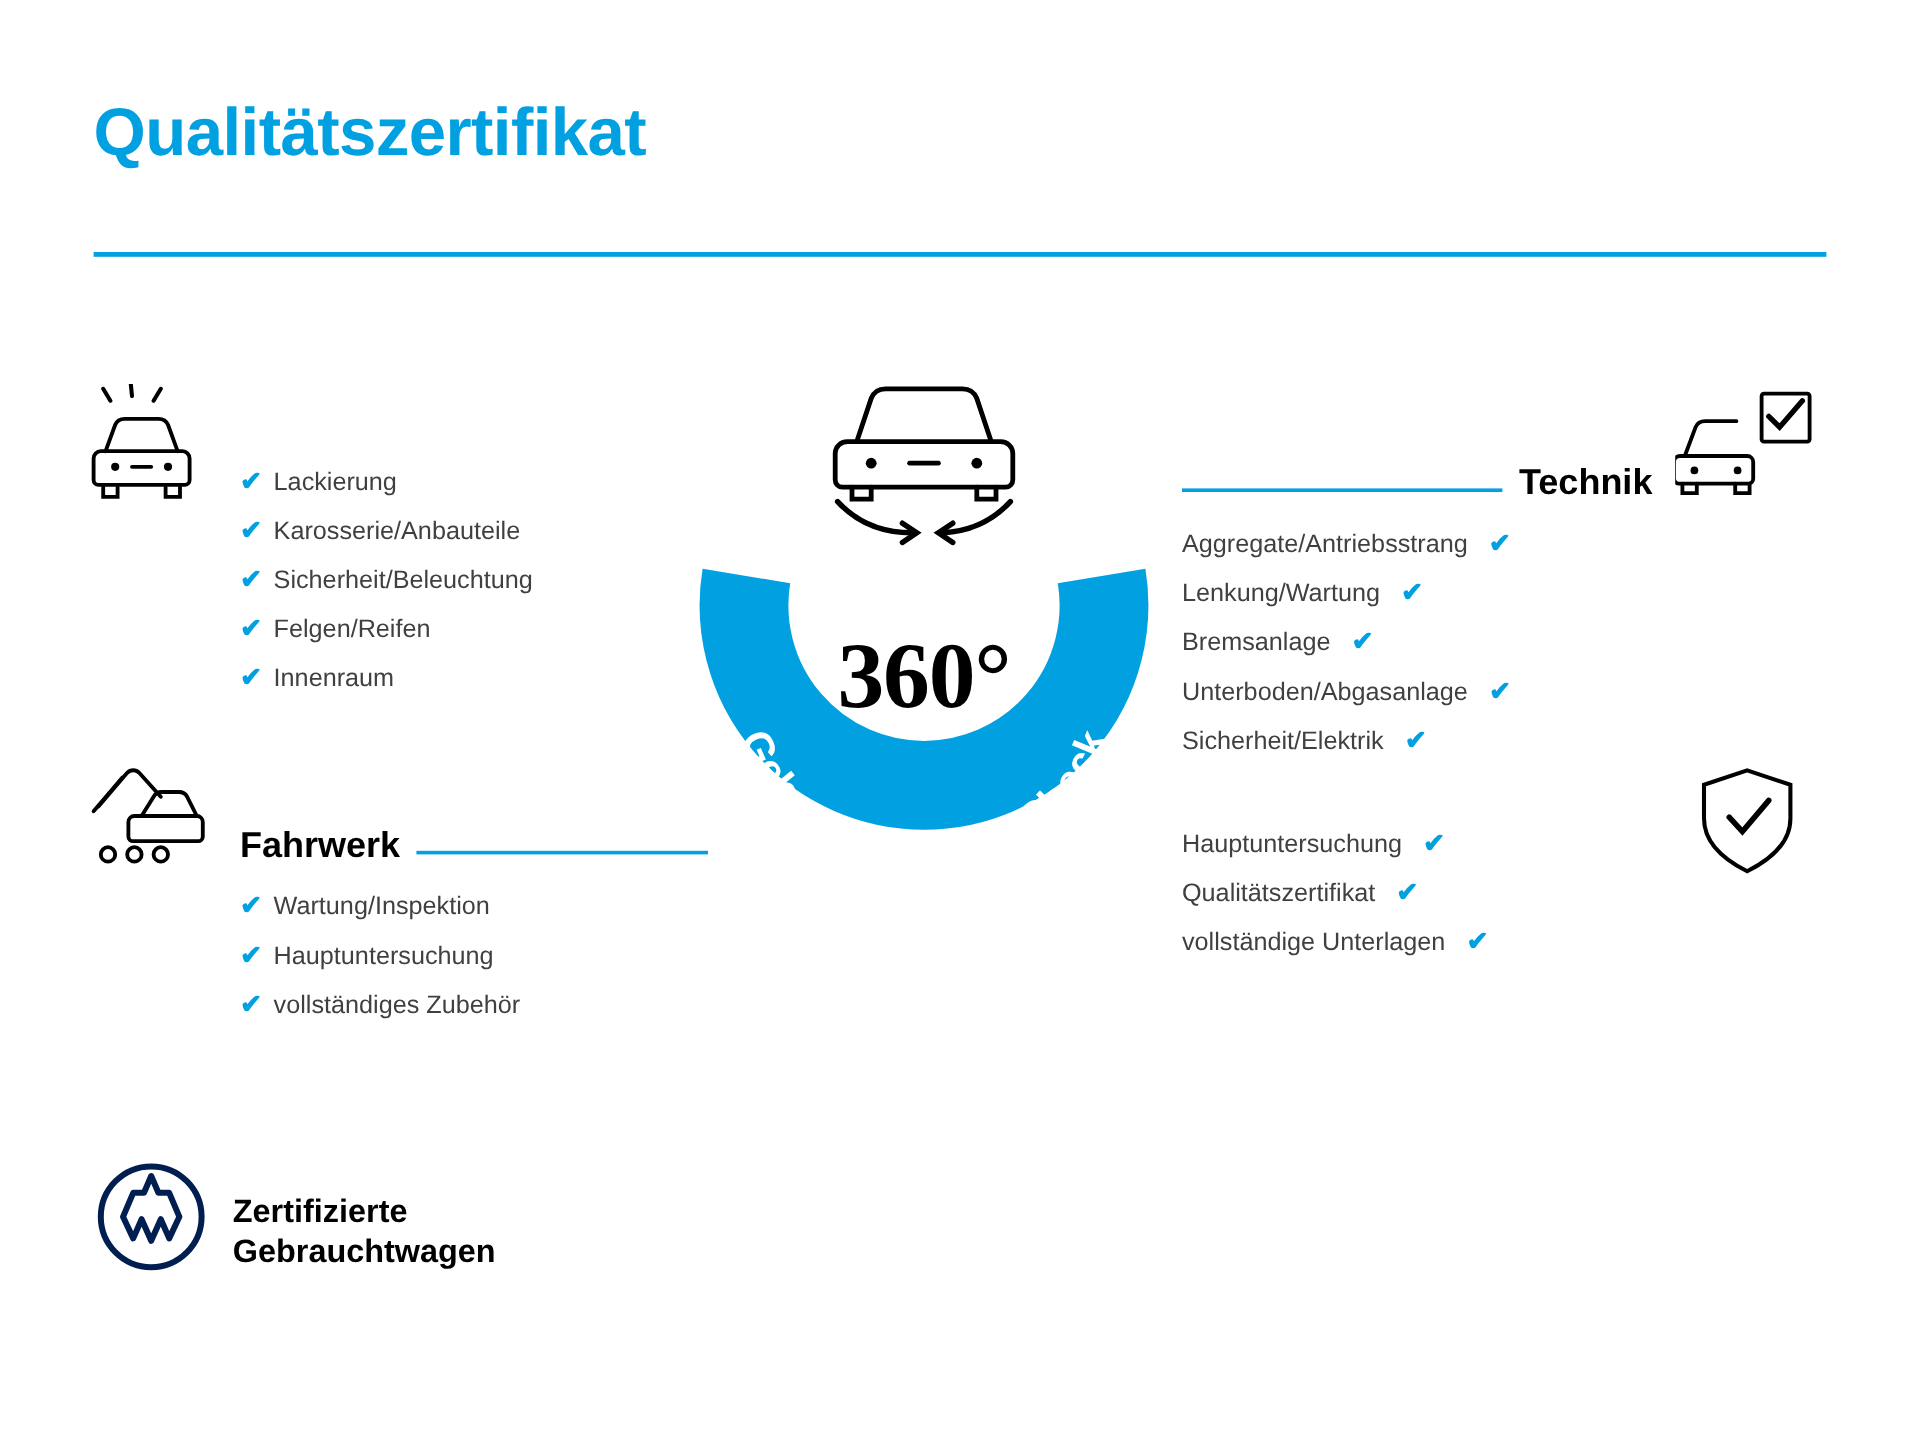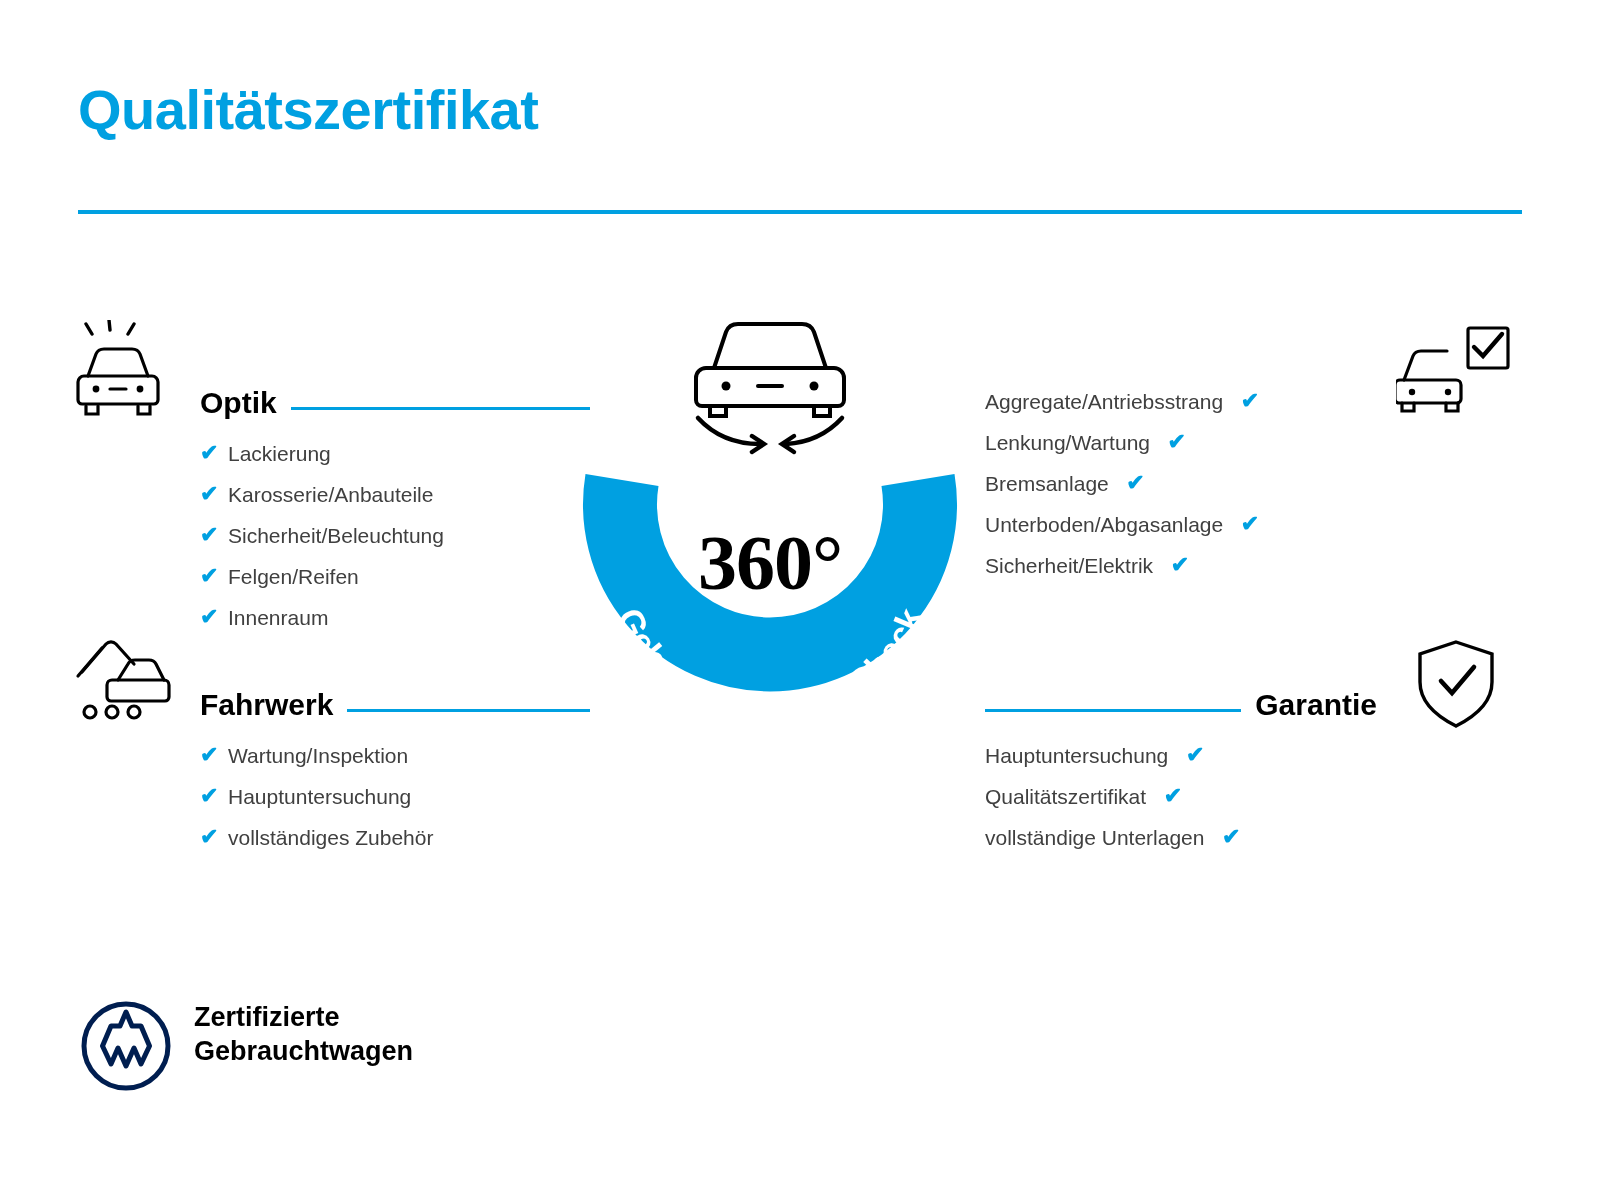--- a/index.html
+++ b/index.html
@@ -140,23 +140,23 @@
     font-weight: bold;
     letter-spacing: -1px;
     color: #000;
     font-family: Liberation Serif, serif;
   }
 
   
   #footer-brand {
     position: absolute;
     left: 80px;
-    top: 1000px;
+    top: 968px;
     display: flex;
-    align-items: flex-start;
+    align-items: flex-end;
   }
   .brand-text {
     margin-left: 22px;
     font-size: 27px;
     font-weight: bold;
     line-height: 1.26;
     color: #000;
   }
 </style>
 </head>
@@ -231,24 +231,20 @@
     <path d="M20 112 q24 26 62 26" stroke-width="4.5"></path>
     <path d="M74 130 l12 8 l-12 8" stroke-width="4.5" fill="none"></path>
     <path d="M164 112 q-22 24 -56 26" stroke-width="4.5"></path>
     <path d="M116 130 l-12 8 l12 8" stroke-width="4.5" fill="none"></path>
   </svg>
 
   <div class="badge-360">360°</div>
 </div>
 
 <div class="block" id="block-optik">
-  <div class="block-head">
-    <div class="block-title">Optik</div>
-    <div class="head-rule"></div>
-  </div>
   <ul class="items">
     <li>
       <span class="check">✔</span>
       <span class="item-label">Lackierung</span>
     </li>
     <li>
       <span class="check">✔</span>
       <span class="item-label">Karosserie/Anbauteile</span>
     </li>
     <li>
@@ -281,49 +277,49 @@
       <span class="item-label">Hauptuntersuchung</span>
     </li>
     <li>
       <span class="check">✔</span>
       <span class="item-label">vollständiges Zubehör</span>
     </li>
   </ul>
 </div>
 
 <div class="block" id="block-technik">
-  <ul class="items right">
-    <li>
-      <span class="check">✔</span>
-      <span class="item-label">Aggregate/Antriebsstrang</span>
-    </li>
-    <li>
-      <span class="check">✔</span>
-      <span class="item-label">Lenkung/Wartung</span>
-    </li>
-    <li>
-      <span class="check">✔</span>
-      <span class="item-label">Bremsanlage</span>
-    </li>
-    <li>
-      <span class="check">✔</span>
-      <span class="item-label">Unterboden/Abgasanlage</span>
-    </li>
-    <li>
-      <span class="check">✔</span>
-      <span class="item-label">Sicherheit/Elektrik</span>
-    </li>
-  </ul>
-</div>
-
-<div class="block" id="block-garantie">
   <div class="block-head right">
-    <div class="block-title">Garantie</div>
+    <div class="block-title">Technik</div>
     <div class="head-rule"></div>
   </div>
+  <ul class="items right">
+    <li>
+      <span class="check">✔</span>
+      <span class="item-label">Aggregate/Antriebsstrang</span>
+    </li>
+    <li>
+      <span class="check">✔</span>
+      <span class="item-label">Lenkung/Wartung</span>
+    </li>
+    <li>
+      <span class="check">✔</span>
+      <span class="item-label">Bremsanlage</span>
+    </li>
+    <li>
+      <span class="check">✔</span>
+      <span class="item-label">Unterboden/Abgasanlage</span>
+    </li>
+    <li>
+      <span class="check">✔</span>
+      <span class="item-label">Sicherheit/Elektrik</span>
+    </li>
+  </ul>
+</div>
+
+<div class="block" id="block-garantie">
   <ul class="items right">
     <li>
       <span class="check">✔</span>
       <span class="item-label">Hauptuntersuchung</span>
     </li>
     <li>
       <span class="check">✔</span>
       <span class="item-label">Qualitätszertifikat</span>
     </li>
     <li>

